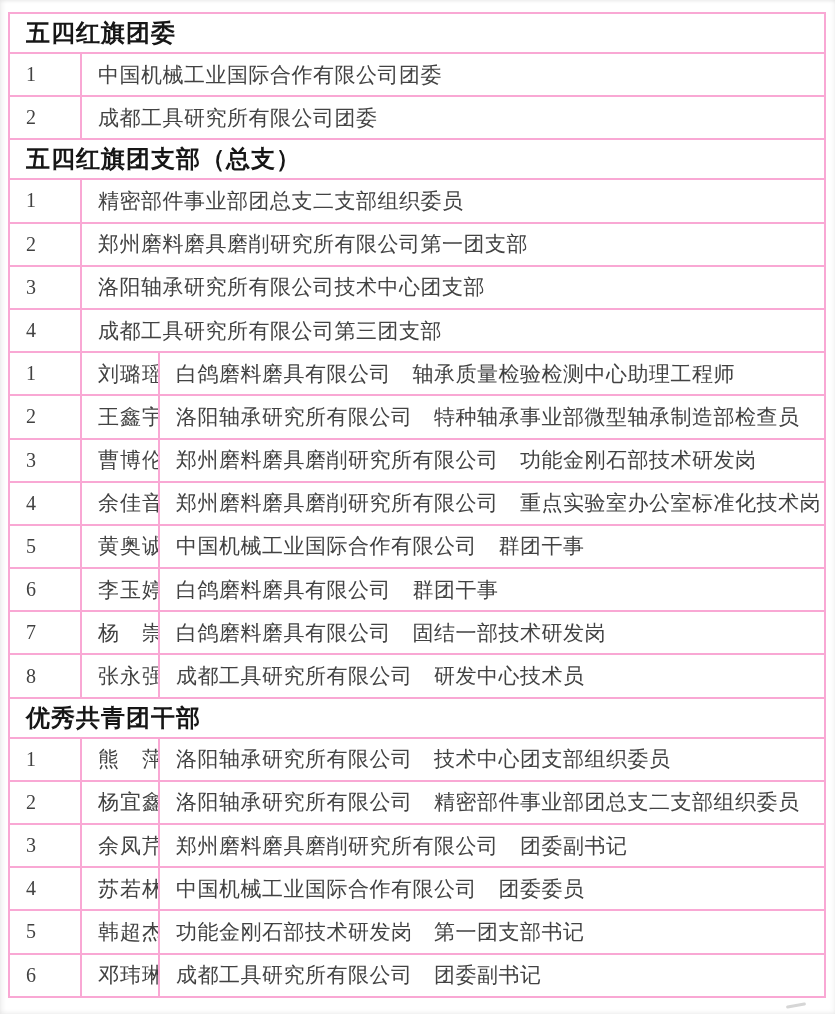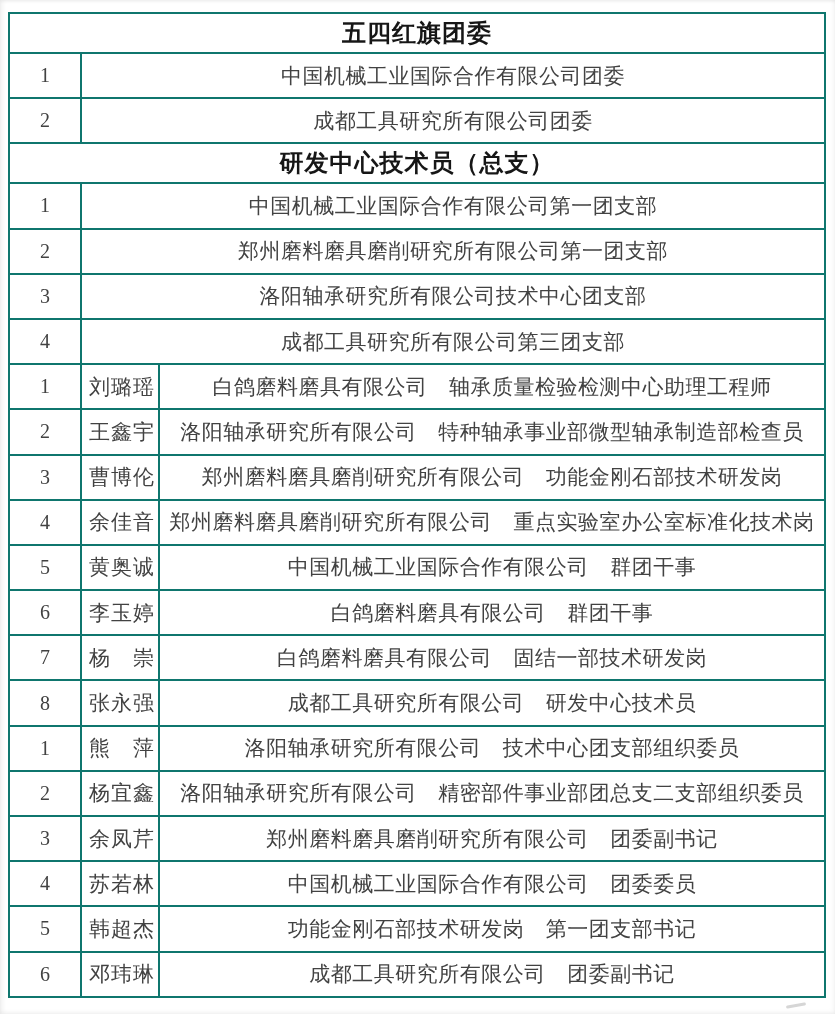--- a/index.html
+++ b/index.html
@@ -26,26 +26,25 @@
     top: 12px;
     width: 818px;
     height: 986px;
     border-collapse: collapse;
     table-layout: fixed;
     background: #ffffff;
   }
   col.c-num  { width: 72px; }
   col.c-name { width: 78px; }
   td {
-    border: 2px solid #0f766e;
-    text-align: center;
+    border: 2px solid #f9a8d4;
     vertical-align: middle;
     color: #424242;
     font-size: 21px;
-    padding: 0 7px;
+    padding: 0 16px;
     overflow: hidden;
     white-space: nowrap;
   }
   tr.hdr { height: 40px; }
   td.hdr-cell {
     font-family: "Liberation Sans", "DejaVu Sans", sans-serif;
     font-weight: 700;
     font-size: 24px;
     color: #161616;
     letter-spacing: 1px;
@@ -83,25 +82,25 @@
       <tr class="data">
         <td class="num">1</td>
         <td colspan="2" class="desc">中国机械工业国际合作有限公司团委</td>
       </tr>
       <tr class="data">
         <td class="num">2</td>
         <td colspan="2" class="desc">成都工具研究所有限公司团委</td>
       </tr>
 
       <tr class="hdr">
-        <td colspan="3" class="hdr-cell">研发中心技术员（总支）</td>
+        <td colspan="3" class="hdr-cell">五四红旗团支部（总支）</td>
       </tr>
       <tr class="data">
         <td class="num">1</td>
-        <td colspan="2" class="desc">中国机械工业国际合作有限公司第一团支部</td>
+        <td colspan="2" class="desc">精密部件事业部团总支二支部组织委员</td>
       </tr>
       <tr class="data">
         <td class="num">2</td>
         <td colspan="2" class="desc">郑州磨料磨具磨削研究所有限公司第一团支部</td>
       </tr>
       <tr class="data">
         <td class="num">3</td>
         <td colspan="2" class="desc">洛阳轴承研究所有限公司技术中心团支部</td>
       </tr>
       <tr class="data">
@@ -143,20 +142,23 @@
         <td class="num">7</td>
         <td class="name">杨　崇</td>
         <td class="desc">白鸽磨料磨具有限公司　固结一部技术研发岗</td>
       </tr>
       <tr class="data">
         <td class="num">8</td>
         <td class="name">张永强</td>
         <td class="desc">成都工具研究所有限公司　研发中心技术员</td>
       </tr>
 
+      <tr class="hdr">
+        <td colspan="3" class="hdr-cell">优秀共青团干部</td>
+      </tr>
       <tr class="data">
         <td class="num">1</td>
         <td class="name">熊　萍</td>
         <td class="desc">洛阳轴承研究所有限公司　技术中心团支部组织委员</td>
       </tr>
       <tr class="data">
         <td class="num">2</td>
         <td class="name">杨宜鑫</td>
         <td class="desc">洛阳轴承研究所有限公司　精密部件事业部团总支二支部组织委员</td>
       </tr>

